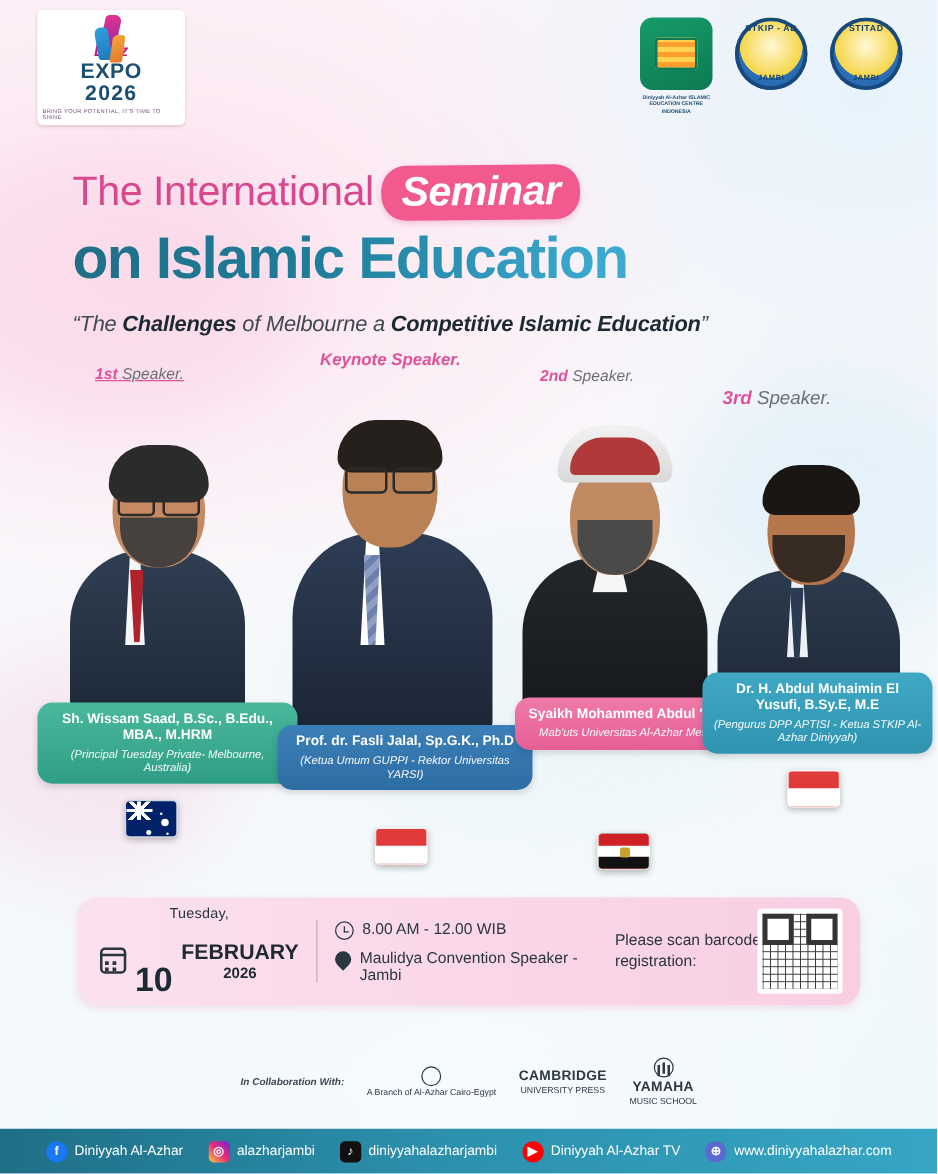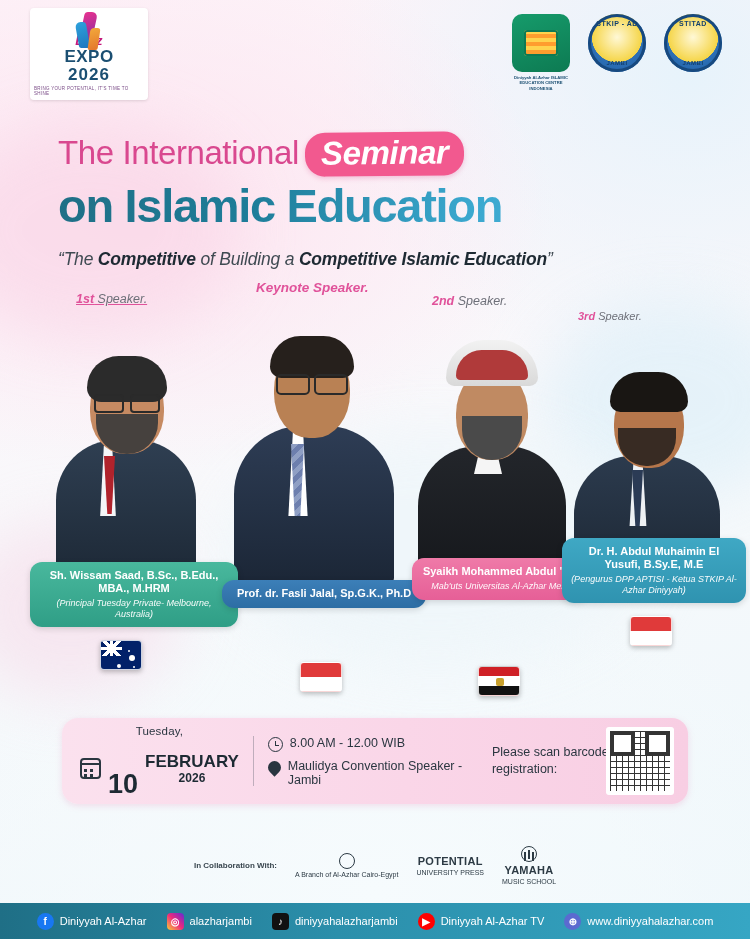--- a/index.html
+++ b/index.html
@@ -111,21 +111,21 @@
 
   
   .speakers { position: relative; height: 410px; margin-top: 10px; }
   .sp-label { position: absolute; font-style: italic; white-space: nowrap; }
   .sp-label .num { font-weight: bold; }
   .sp-1 { left: 76px; top: 12px; font-size: 12.5px; color:#e0529a;text-decoration:underline; }
   .sp-1 .rest { color:#6d6f78; }
   .sp-key { left: 256px; top: 0px; font-size: 13.5px; color:#e0529a; font-weight: bold; }
   .sp-2 { left: 432px; top: 14px; font-size: 12.5px; color:#e0529a; }
   .sp-2 .rest { color:#6d6f78; }
-  .sp-3 { left: 578px; top: 30px; font-size: 11px; color:#e0529a; }
+  .sp-3 { left: 578px; top: 30px; font-size: 15px; color:#e0529a; }
   .sp-3 .rest { color:#6d6f78; }
 
   .person { position: absolute; }
   .head {
     position: absolute; border-radius: 50% 50% 46% 46%;
   }
   .namecard {
     position: absolute; border-radius: 12px; text-align: center;
     padding: 7px 8px 8px; color: #fff; line-height: 1.18;
     box-shadow: 0 2px 6px rgba(0,0,0,.14);
@@ -293,21 +293,21 @@
     content:""; position:absolute; width:17px;height:17px; border:4px solid #111; background:#fff;
   }
   .qr-grid::before{ left:0; top:0;}
   .qr-grid::after{ right:0; top:0;}
 
   
   .collab {
     position:absolute; left:0; right:0; top: 846px; display:flex; justify-content:center;
     align-items:center; gap: 18px;
   }
-  .collab .lbl { font-size: 8px; color:#3a4750; line-height:1.3; text-align:right; font-weight:bold;}
+  .collab .lbl { font-size: 8px; color:#3a4750; line-height:1.3; text-align:right; font-weight:bold;font-style:italic;}
   .collab .item { font-size: 7px; color:#2c3a44; text-align:center; line-height:1.25;}
   .collab .item .big { font-size: 11px; font-weight: bold; letter-spacing:.3px; display:block;}
   .azhar-mark{ width:16px;height:16px;border:1.5px solid #2c3a44;border-radius:50%;margin:0 auto 2px;}
   .yamaha-mark{ width:16px;height:16px;border:1.5px solid #2c3a44;border-radius:50%;margin:0 auto 2px;
     position:relative;}
   .yamaha-mark::after{content:"";position:absolute;left:6px;top:3px;width:2px;height:9px;background:#2c3a44;
     box-shadow:-4px 2px 0 #2c3a44, 4px 2px 0 #2c3a44;}
 
   
   .footer {
@@ -368,21 +368,21 @@
       </div>
     </div>
   </div>
 
   <div class="titles">
     <div class="t-line1">
       <span>The International</span><span class="hl">Seminar</span>
     </div>
     <div class="t-line2">on Islamic Education</div>
     <div class="t-sub">
-      <span>“The </span><b>Competitive</b><span> of Building a </span><b>Competitive Islamic Education</b><span>”</span>
+      <span>“The </span><b>Challenges</b><span> of Melbourne a </span><b>Competitive Islamic Education</b><span>”</span>
     </div>
   </div>
 
   <div class="speakers">
 
     <div class="sp-label sp-1">
       <span class="num">1st</span><span class="rest"> Speaker.</span>
     </div>
     <div class="sp-label sp-key">
       <span class="num">Keynote Speaker.</span>
@@ -426,20 +426,21 @@
       <div class="hair"></div>
       <div class="beard"></div>
     </div>
 
     <div class="namecard nc1">
       <span class="nm">Sh. Wissam Saad, B.Sc., B.Edu., MBA., M.HRM</span>
       <span class="rl">(Principal Tuesday Private- Melbourne, Australia)</span>
     </div>
     <div class="namecard nc2">
       <span class="nm">Prof. dr. Fasli Jalal, Sp.G.K., Ph.D</span>
+      <span class="rl">(Ketua Umum GUPPI - Rektor Universitas YARSI)</span>
     </div>
     <div class="namecard nc3">
       <span class="nm">Syaikh Mohammed Abdul 'Aal</span>
       <span class="rl">Mab'uts Universitas Al-Azhar Mesir</span>
     </div>
     <div class="namecard nc4">
       <span class="nm">Dr. H. Abdul Muhaimin El Yusufi, B.Sy.E, M.E</span>
       <span class="rl">(Pengurus DPP APTISI - Ketua STKIP Al-Azhar Diniyyah)</span>
     </div>
 
@@ -479,21 +480,21 @@
   </div>
 
   <div class="collab">
     <div class="lbl">In Collaboration With:</div>
     <div class="item">
       <div class="azhar-mark"></div>
       <span>A Branch of
 Al-Azhar Cairo-Egypt</span>
     </div>
     <div class="item">
-      <span class="big">POTENTIAL</span>
+      <span class="big">CAMBRIDGE</span>
       <span>UNIVERSITY PRESS</span>
     </div>
     <div class="item">
       <div class="yamaha-mark"></div>
       <span class="big">YAMAHA</span>
       <span>MUSIC SCHOOL</span>
     </div>
   </div>
 
   <div class="footer">

